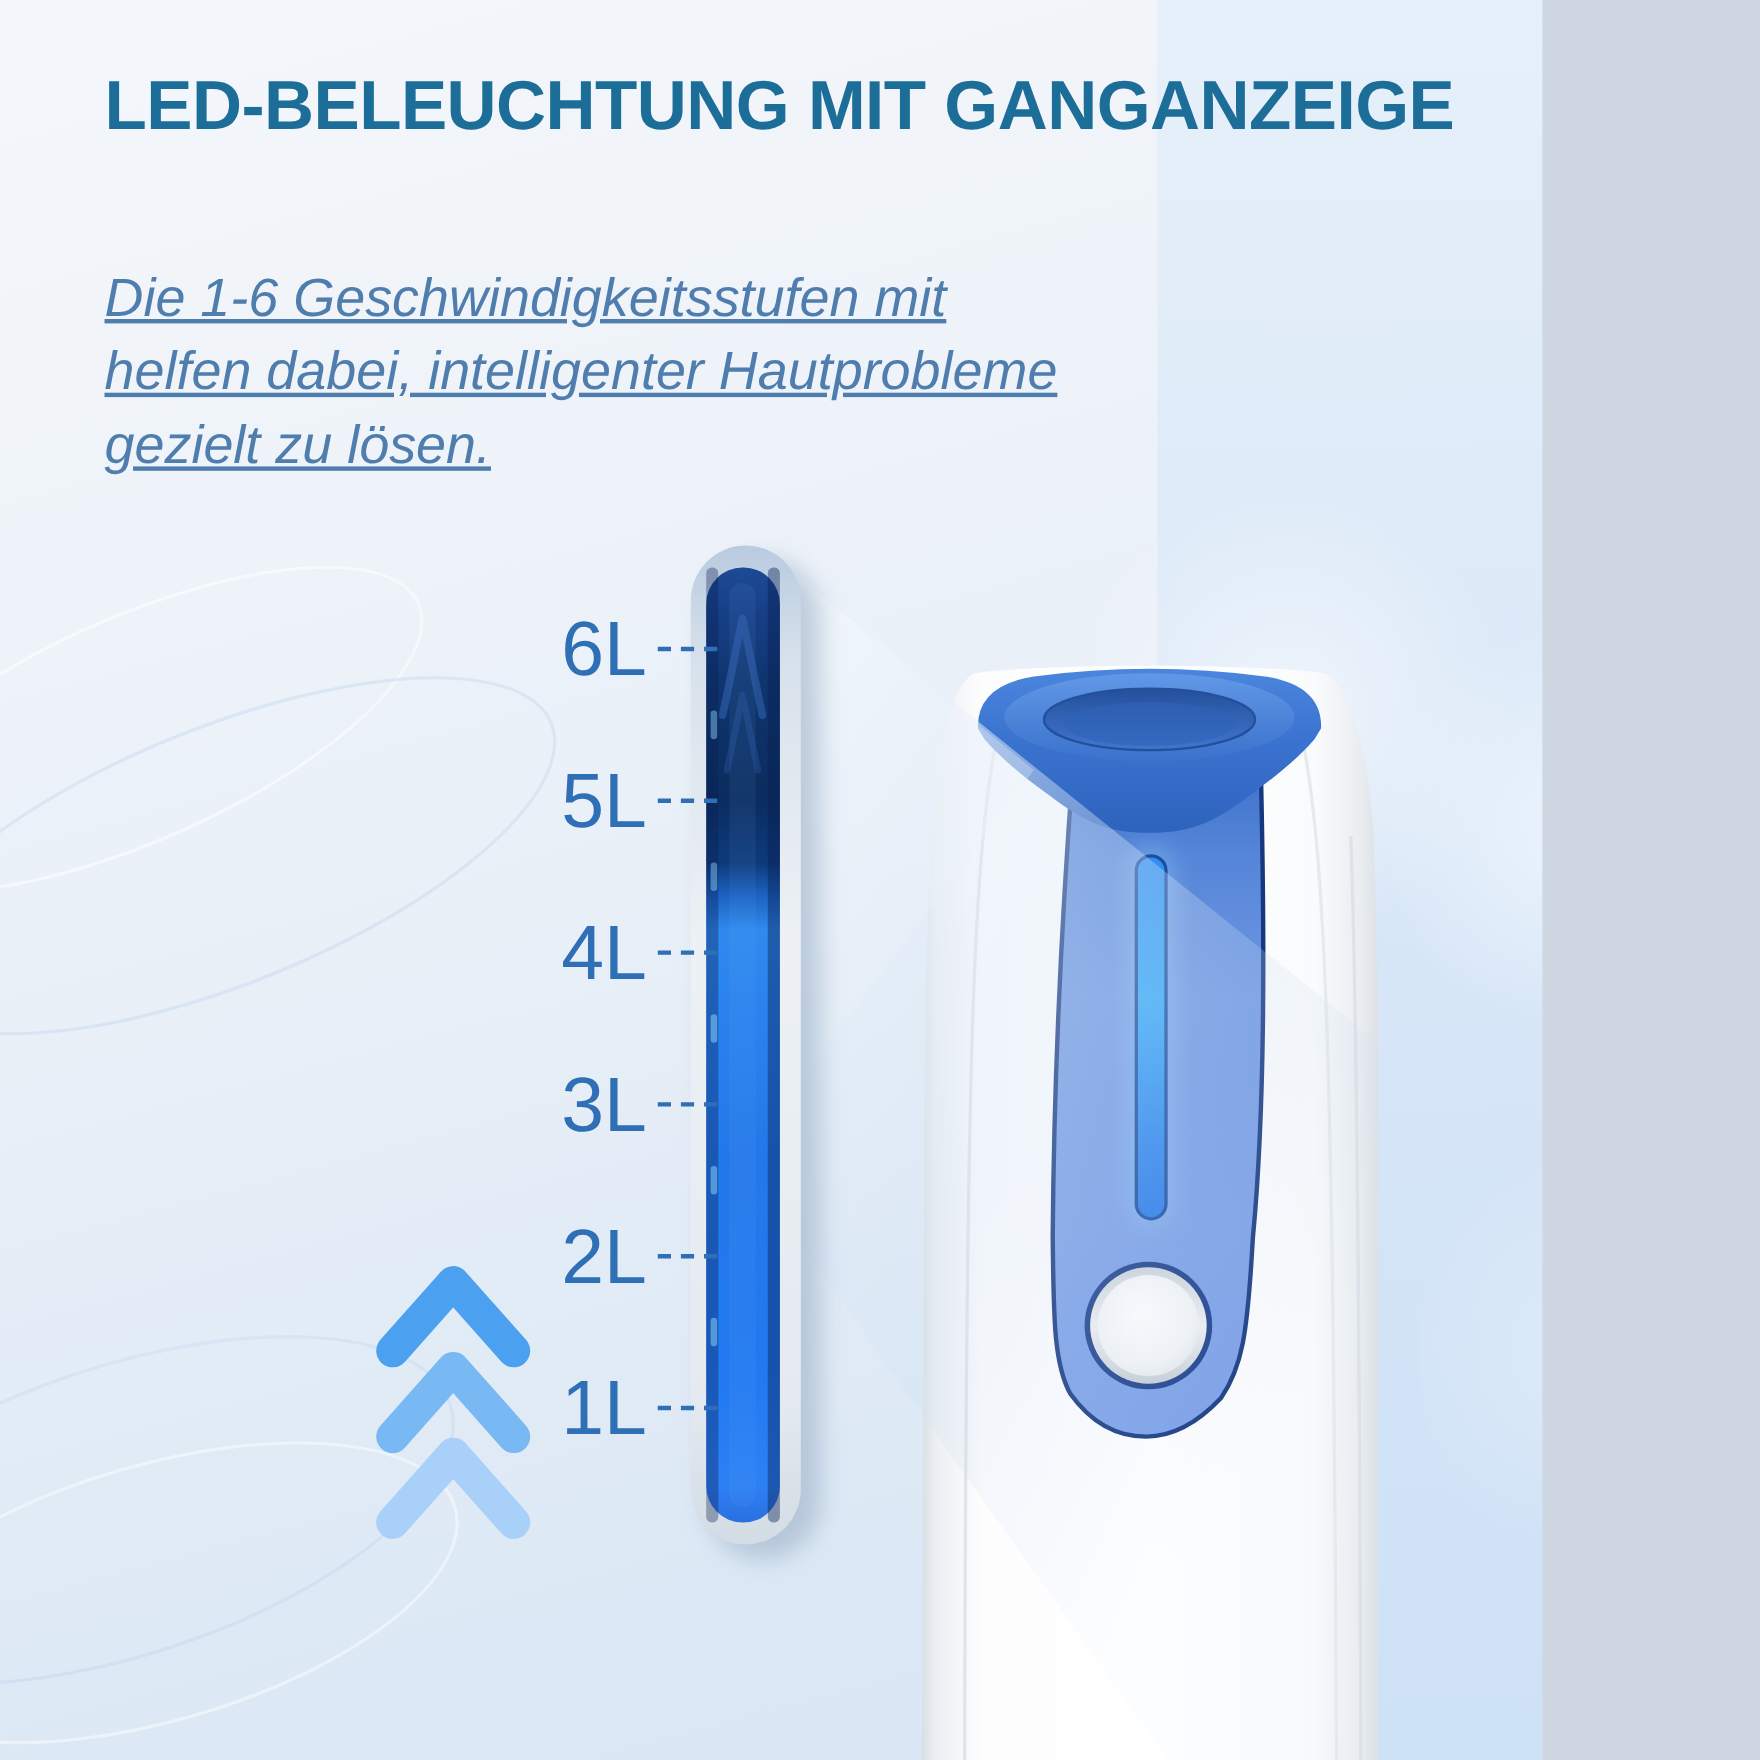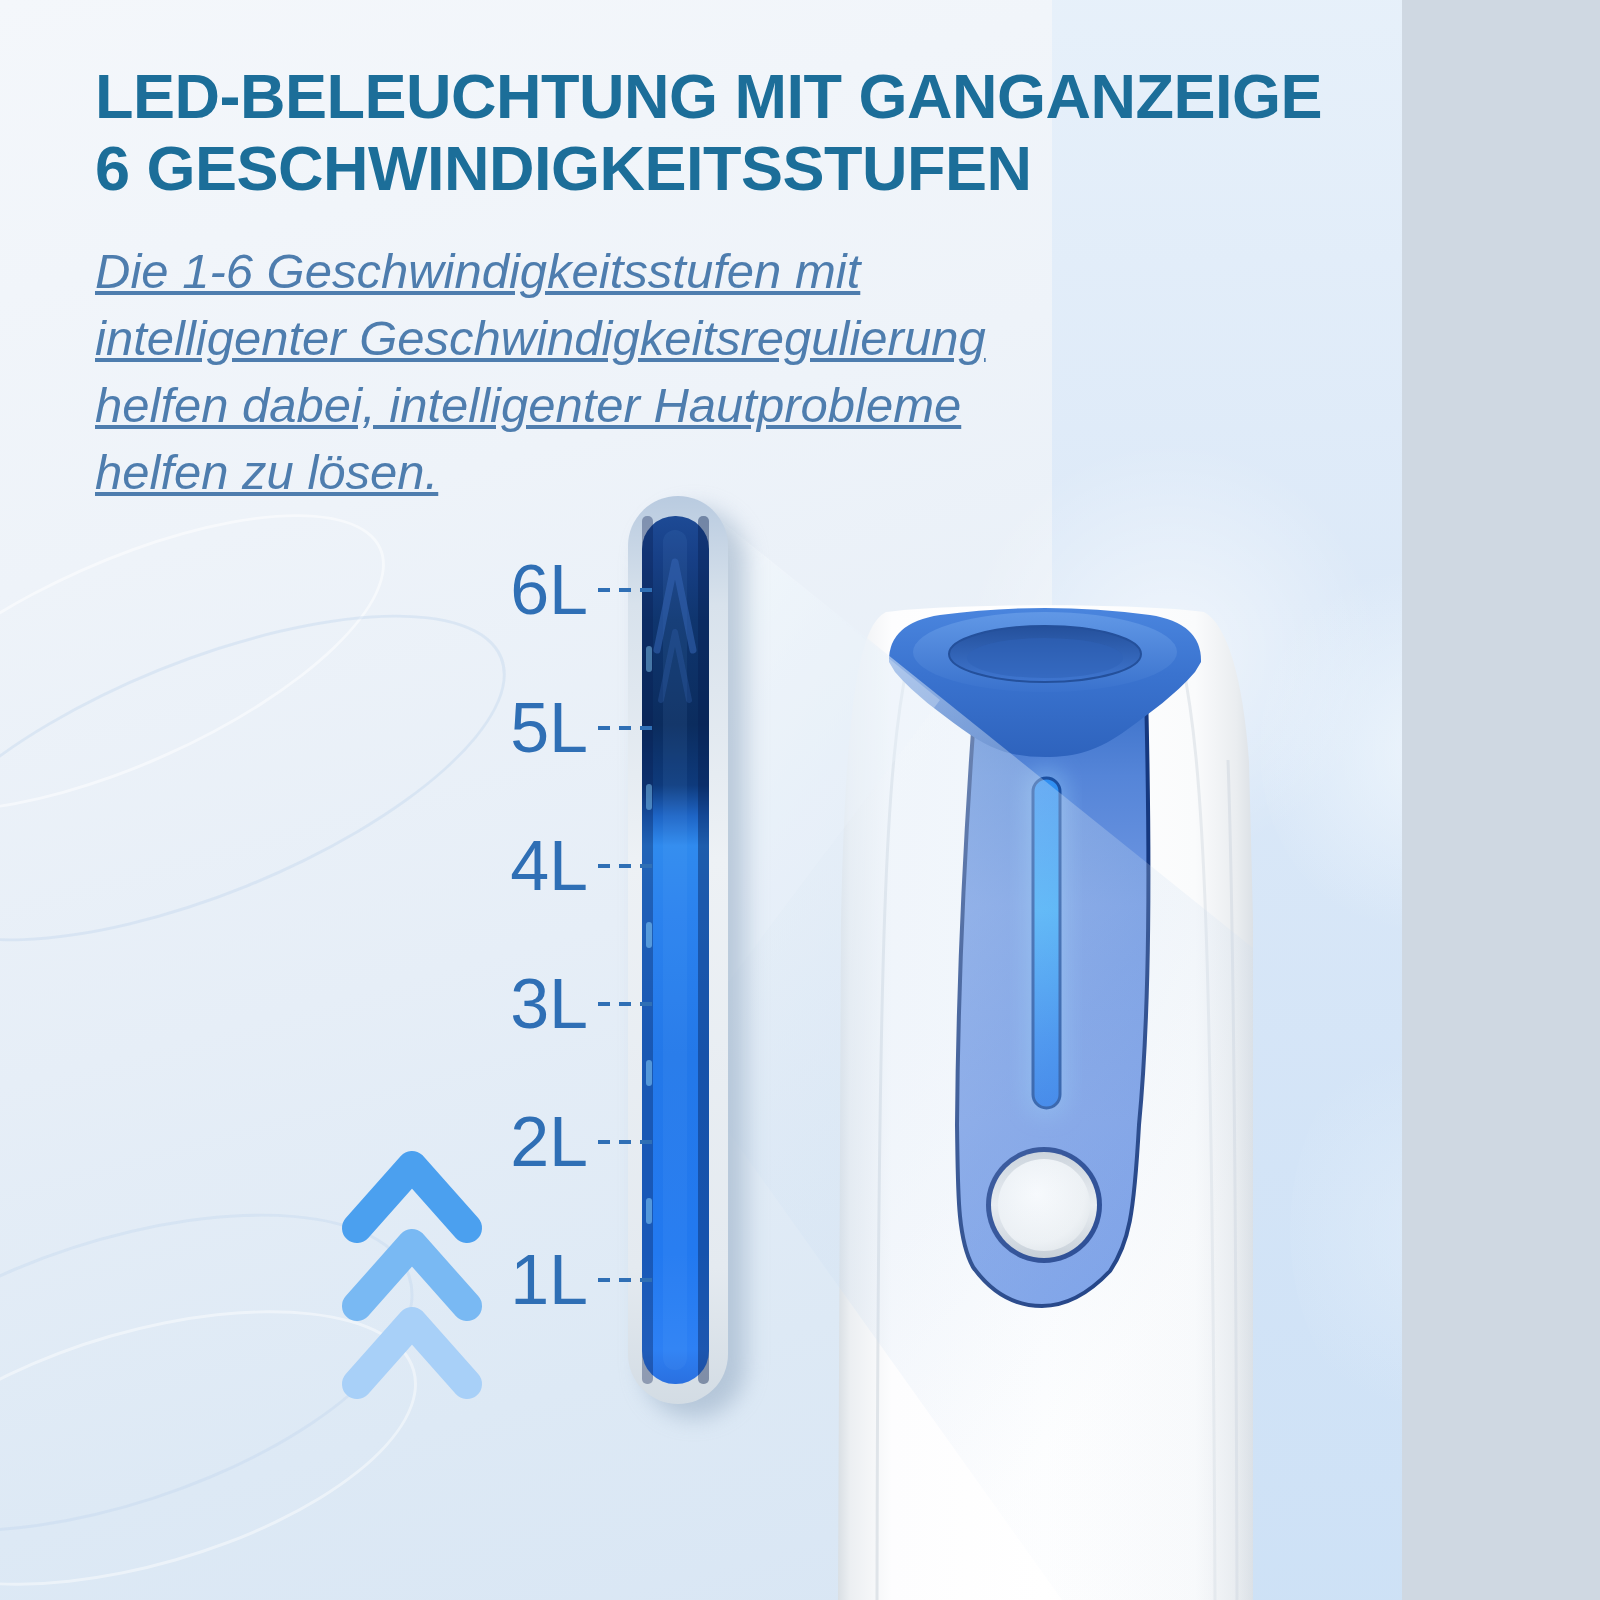--- a/index.html
+++ b/index.html
@@ -48,28 +48,26 @@
   <div class="bg-layer bokeh1"></div>
   <div class="bg-layer bokeh2"></div>
   <div class="bg-layer bokeh3"></div>
   <div class="bg-layer ripple r1"></div>
   <div class="bg-layer ripple r2"></div>
   <div class="bg-layer ripple r3"></div>
   <div class="bg-layer ripple r4"></div>
 
   <div class="headline">
     <span style="display:block">LED-BELEUCHTUNG MIT GANGANZEIGE</span>
-    <span style="display:block">6 GESCHWINDIGKEITSSTUFEN</span>
   </div>
 
   <div class="subtext">
     <div>Die 1-6 Geschwindigkeitsstufen mit</div>
-    <div>intelligenter Geschwindigkeitsregulierung</div>
     <div>helfen dabei, intelligenter Hautprobleme</div>
-    <div>helfen zu lösen.</div>
+    <div>gezielt zu lösen.</div>
   </div>
 
   <svg width="1600" height="1600" viewBox="0 0 1600 1600">
     <defs>
       <linearGradient id="bodyGrad" x1="0" y1="0" x2="1" y2="0">
         <stop offset="0" stop-color="#d9dfe4"></stop>
           <stop offset=".03" stop-color="#eceff2"></stop>
         <stop offset=".13" stop-color="#fdfdfe"></stop>
           <stop offset=".5" stop-color="#ffffff"></stop>
         <stop offset=".86" stop-color="#fafbfc"></stop>

